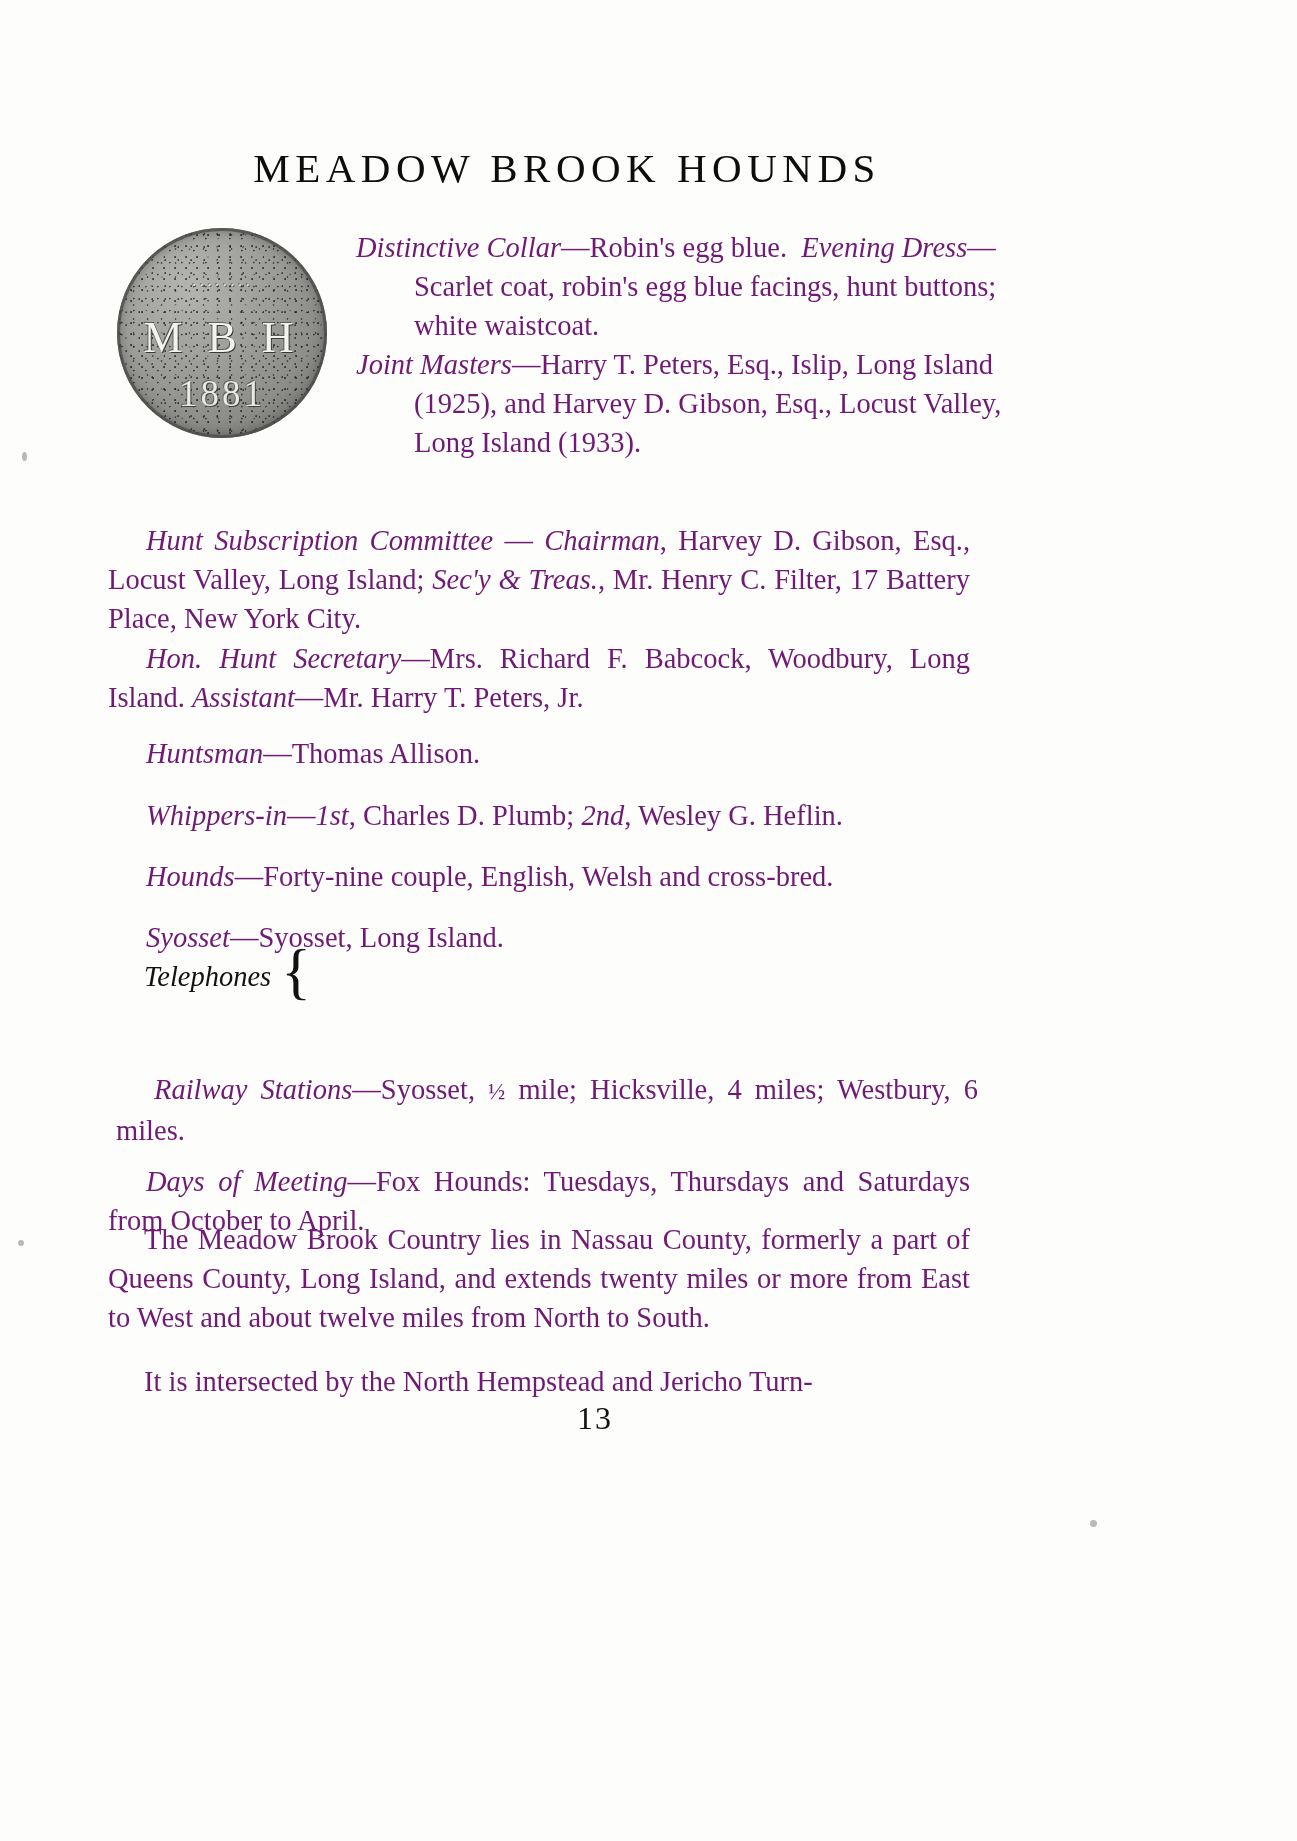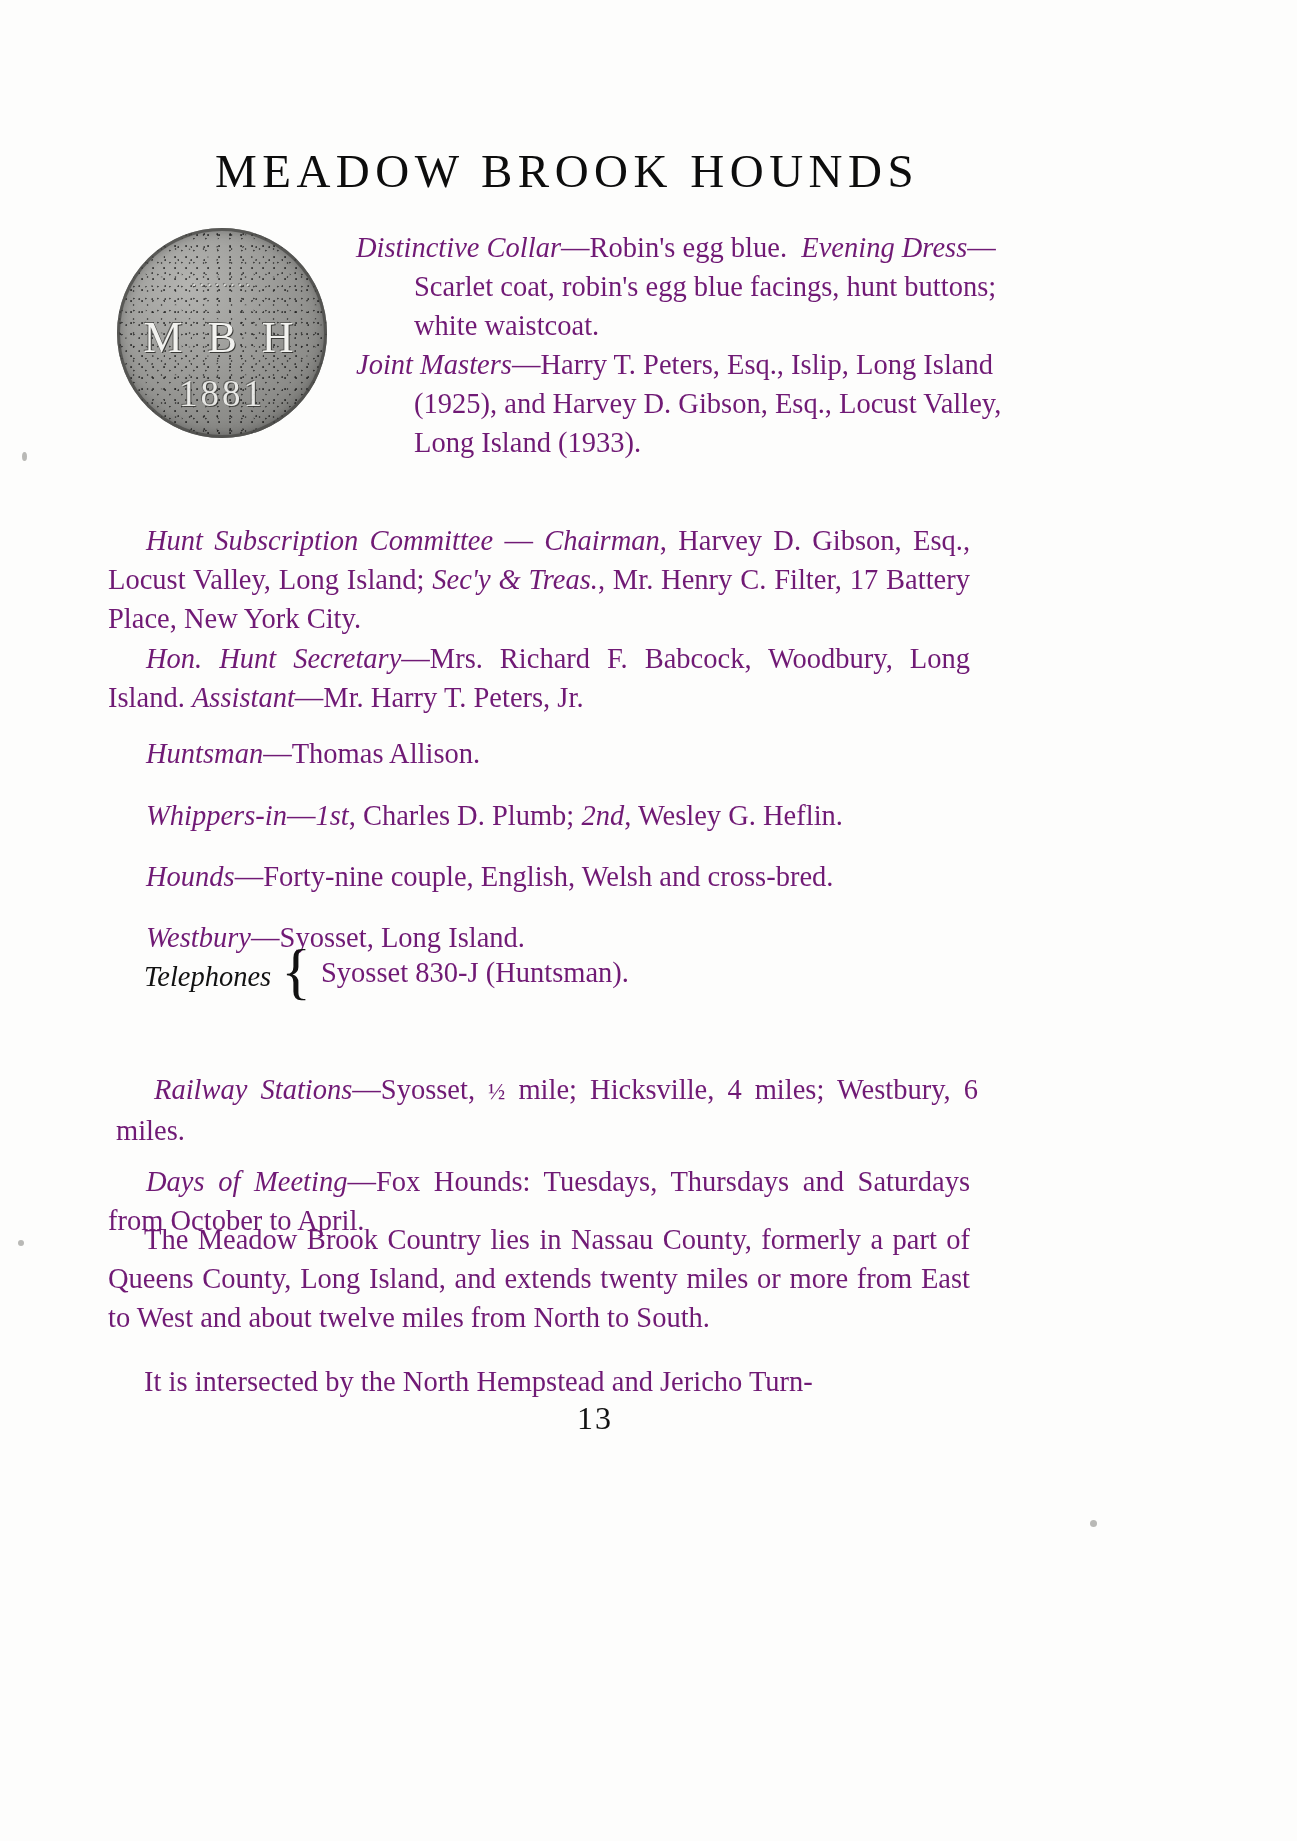--- a/index.html
+++ b/index.html
@@ -31,21 +31,21 @@
   }
 
   .content {
     position: absolute;
     left: 108px;
     top: 0;
     width: 862px;
   }
 
   h1.page-title {
-    font-size: 47px;
+    font-size: 41px;
     font-weight: normal;
     letter-spacing: 5.5px;
     text-align: center;
     margin: 0;
     padding-top: 144px;
     padding-left: 62px;
     padding-right: 6px;
     color: #0d0d0d;
     white-space: nowrap;
   }
@@ -267,29 +267,28 @@
 
       <div class="blk-6">
         <p class="entry"><i>Whippers-in</i><span>—</span><i>1st</i><span>, Charles D. Plumb; </span><i>2nd</i><span>, Wesley G. Heflin.</span></p>
       </div>
 
       <div class="blk-7">
         <p class="entry"><i>Hounds</i><span>—Forty-nine couple, English, Welsh and cross-bred.</span></p>
       </div>
 
       <div class="blk-8">
-        <p class="entry"><i>Westbury</i><span>—Syosset, Long Island.</span></p>
+        <p class="entry"><i>Syosset</i><span>—Syosset, Long Island.</span></p>
       </div>
 
       <div class="blk-phone">
         <div class="phones">
           <span class="phones-label">Telephones</span>
           <span class="brace">{</span>
           <span class="phones-lines">
-            <p>Syosset 830-J (Huntsman).</p>
           </span>
         </div>
       </div>
 
       <div class="blk-9">
         <p class="entry"><i>Railway Stations</i><span>—Syosset, </span><span class="half">½</span><span> mile; Hicksville, 4 miles; Westbury, 6 miles.</span></p>
       </div>
 
       <div class="blk-10">
         <p class="entry"><i>Days of Meeting</i><span>—Fox Hounds: Tuesdays, Thursdays and Saturdays from October to April.</span></p>

